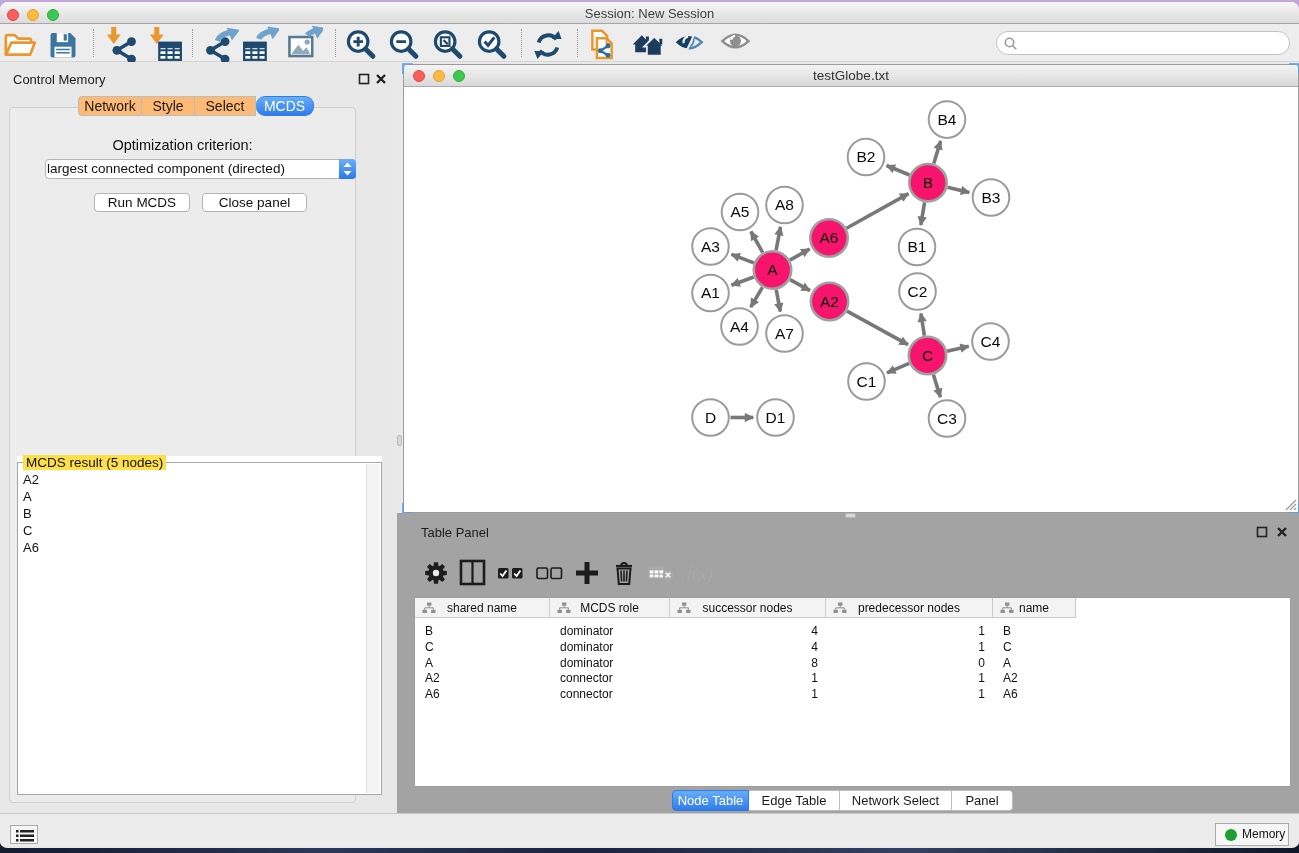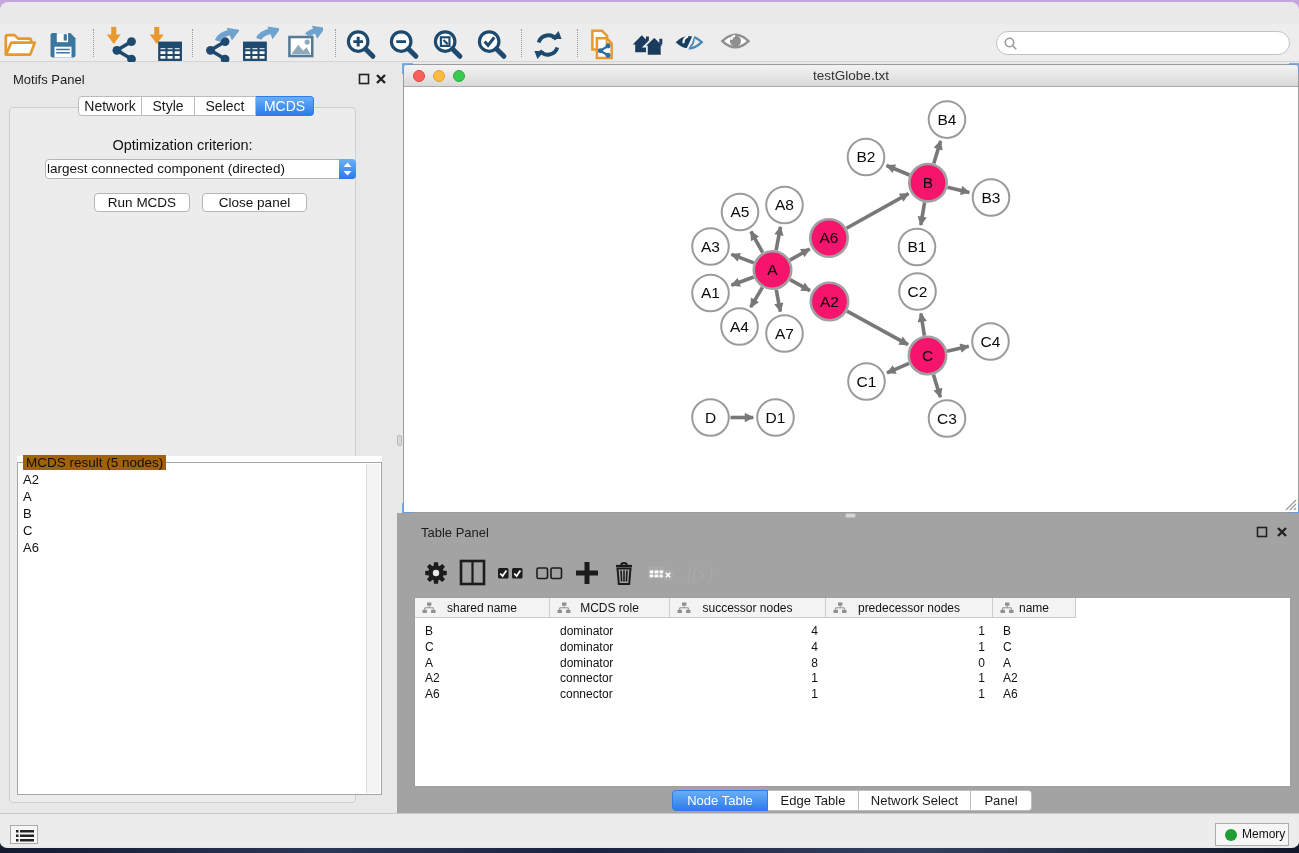--- a/index.html
+++ b/index.html
@@ -14,32 +14,32 @@
 .tl { position:absolute; border-radius:50%; width:12px; height:12px; }
 
 #toolbar { position:absolute; left:0; top:22px; width:1299px; height:38px; background:#ededed; border-bottom:1px solid #d6d6d6; }
 .tbsep { position:absolute; top:5px; height:28px; width:0; border-left:1px dotted #9b9b9b; }
 .ticon { position:absolute; top:4px; }
 #searchbox { position:absolute; left:996px; top:7px; width:294px; height:24px; background:#fff; border:1px solid #c2c2c2; border-radius:12px; }
 
 #cpanel { position:absolute; left:0; top:60px; width:397px; height:756px; background:#e8e8e8; }
 #cpanel .hdr { position:absolute; left:13px; top:10px; font-size:13px; color:#1d1d1d; }
 .tabrow { position:absolute; display:flex; z-index:5; }
-.tabrow .tab { height:20px; line-height:19px; font-size:14px; text-align:center; background:#ffffff; border:1px solid #bcbcbc; border-left:none; color:#1a1a1a; }
+.tabrow .tab { height:20px; line-height:19px; font-size:14px; text-align:center; background:#fdba74; border:1px solid #bcbcbc; border-left:none; color:#1a1a1a; }
 .tabrow .tab:first-child { border-left:1px solid #bcbcbc; border-radius:4px 0 0 4px; }
 .tabrow .tab:last-child { border-radius:0 4px 4px 0; }
-.tabrow .tab.sel { background:linear-gradient(#68aef7,#2e7cea); color:#fff; border-color:#2e7cea; }
+.tabrow .tab.sel { background:linear-gradient(#68aef7,#2e7cea); color:#fff; border-color:#2e7cea;border-radius:9px; }
 #cpbox { position:absolute; left:9px; top:45px; width:347px; height:696px; background:#ececec; border:1px solid #cfcfcf; border-radius:4px; }
 #optlabel { position:absolute; left:0; width:100%; top:29px; text-align:center; font-size:14.5px; color:#111; }
 #dropdown { position:absolute; left:35px; top:51px; width:311px; height:20px; background:#fff; border:1px solid #b5b5b5; border-radius:4px; font-size:13.5px; color:#111; line-height:18px; padding-left:1px; }
 #dropstep { position:absolute; right:-1px; top:-1px; width:17px; height:20px; border-radius:0 4px 4px 0; background:linear-gradient(#6cb0f8,#2a79ea); }
 .btn { position:absolute; height:19px; background:#fff; border:1px solid #b5b5b5; border-radius:4px; font-size:13.5px; color:#111; text-align:center; line-height:17px; }
 #fieldset { position:absolute; left:7px; top:348px; width:365px; height:339px; background:#fff; }
 #fieldset .bord { position:absolute; left:0; top:6px; right:0; bottom:0; border:1px solid #a6a6a6; }
-#fieldset .legend { position:absolute; left:6px; top:-1px; background:#a16207; padding:0 3px; font-size:13.5px; color:#111; }
+#fieldset .legend { position:absolute; left:6px; top:-1px; background:#fde047; padding:0 3px; font-size:13.5px; color:#111; }
 #fieldset ul { position:absolute; left:6px; top:14.5px; list-style:none; font-size:13px; color:#111; line-height:17px; }
 #fieldset .sbar { position:absolute; right:2px; top:8px; bottom:2px; width:14px; background:#f4f4f4; border-left:1px solid #dcdcdc; }
 
 #netwin { position:absolute; left:403px; top:62px; width:896px; height:449px; background:#fff; border:1px solid #9b9b9b; border-radius:4px 4px 0 0; }
 #nettitle { position:absolute; left:0; top:0; width:100%; height:22px; background:linear-gradient(#f4f4f4,#d9d9d9); border-bottom:1px solid #ababab; border-radius:4px 4px 0 0; }
 #nettitle .title { position:absolute; left:0; right:0; top:3px; text-align:center; font-size:13.5px; color:#333; }
 
 #tpanel { position:absolute; left:397px; top:511px; width:902px; height:305px; background:#a3a3a3; }
 #tpanel .hdr { position:absolute; left:24px; top:12px; font-size:13px; color:#1d1d1d; }
 #ttable { position:absolute; left:17px; top:84px; width:877px; height:190px; background:#fff; border:1px solid #9e9e9e; }
@@ -52,20 +52,26 @@
 .btabs .tab.sel { background:linear-gradient(#68aef7,#2e7cea); color:#fff; border-color:#2e7cea; }
 
 #statusbar { position:absolute; left:0; top:811px; width:1299px; height:33px; background:#ececec; border-top:1px solid #c9c9c9; }
 #memb { position:absolute; left:1215px; top:9px; width:74px; height:23px; background:#f6f6f6; border:1px solid #ababab; font-size:12px; color:#111; line-height:21px; padding-left:26px; }
 #listbtn { position:absolute; left:10px; top:11px; width:28px; height:19px; background:#f6f6f6; border:1px solid #ababab; }
 </style>
 </head>
 <body>
 <div id="topstrip"></div>
 <div id="win">
+  <div id="titlebar">
+    <div class="tl" style="left:7px;top:7px;background:#f9605a;border:0.5px solid #e2463f;"></div>
+    <div class="tl" style="left:27px;top:7px;background:#fcbb3f;border:0.5px solid #e0a133;"></div>
+    <div class="tl" style="left:47px;top:7px;background:#3bc94f;border:0.5px solid #2dae3e;"></div>
+    <div class="title">Session: New Session</div>
+  </div>
   <div id="toolbar">
 <div class="tbsep" style="left:93px;"></div>
       <div class="tbsep" style="left:192px;"></div>
       <div class="tbsep" style="left:335px;"></div>
       <div class="tbsep" style="left:521px;"></div>
       <div class="tbsep" style="left:577px;"></div>
 <svg class="ticon" style="left:3px;top:4px;" width="34" height="34" viewBox="0 0 30 30">
         <path d="M2.5,23.5 V8 Q2.5,6.3 4.2,6.3 H10.3 L13.4,9.4 H23 Q24.8,9.4 24.8,11.2 V13" fill="#fff" stroke="#e8982f" stroke-width="2.4" stroke-linejoin="round"></path>
         <path d="M7.3,13 H28 L24,23.5 H2.6 z" fill="#fff" stroke="#e8982f" stroke-width="2.4" stroke-linejoin="round"></path>
       </svg>
@@ -212,21 +218,21 @@
       </svg>
 
     <div id="searchbox">
         <svg width="16" height="16" viewBox="0 0 16 16" style="position:absolute;left:6px;top:4px;">
           <circle cx="6.5" cy="6.5" r="4.2" fill="none" stroke="#9b9b9b" stroke-width="1.6"></circle>
           <line x1="9.8" y1="9.8" x2="13.2" y2="13.2" stroke="#9b9b9b" stroke-width="1.6"></line>
         </svg>
       </div>
   </div>
   <div id="cpanel">
-    <div class="hdr">Motifs Panel</div>
+    <div class="hdr">Control Memory</div>
     <svg style="position:absolute;left:358px;top:11px;" width="30" height="12" viewBox="0 0 30 12">
         <rect x="1.5" y="1.5" width="9" height="9" fill="none" stroke="#222" stroke-width="1.6"></rect>
         <path d="M19,2 L27,10 M27,2 L19,10" stroke="#222" stroke-width="2.4"></path>
       </svg>
     <div class="tabrow" style="left:78px; top:34px;">
       <div class="tab" style="width:64px;">Network</div>
       <div class="tab" style="width:53px;">Style</div>
       <div class="tab" style="width:61px;">Select</div>
       <div class="tab sel" style="width:58px;">MCDS</div>
     </div>
@@ -478,21 +484,21 @@
 <div class="trow" style="left:255px;top:72.4px;width:148px;text-align:right;">1</div>
 <div class="trow" style="left:411px;top:72.4px;width:159px;text-align:right;">1</div>
 <div class="trow" style="left:588px;top:72.4px;width:70px;">A2</div>
 <div class="trow" style="left:10px;top:88.2px;width:110px;">A6</div>
 <div class="trow" style="left:145px;top:88.2px;width:110px;">connector</div>
 <div class="trow" style="left:255px;top:88.2px;width:148px;text-align:right;">1</div>
 <div class="trow" style="left:411px;top:88.2px;width:159px;text-align:right;">1</div>
 <div class="trow" style="left:588px;top:88.2px;width:70px;">A6</div>
     </div>
     <div class="btabs" style="left:275px; top:277px;">
-      <div class="tab sel" style="width:96px;">Node Table</div>
+      <div class="tab sel" style="width:77px;">Node Table</div>
       <div class="tab" style="width:91px;">Edge Table</div>
       <div class="tab" style="width:112px;">Network Select</div>
       <div class="tab" style="width:61px;">Panel</div>
     </div>
   </div>
   <div style="position:absolute;left:397px;top:433px;width:5px;height:11px;background:#d8d8d8;border:1px solid #b9b9b9;border-radius:2px;"></div>
 <div style="position:absolute;left:845px;top:511px;width:11px;height:5px;background:#d8d8d8;border:1px solid #b9b9b9;border-radius:2px;"></div>
 <div id="statusbar">
     <div id="listbtn">
         <svg width="26" height="17" viewBox="0 0 26 17" style="position:absolute;left:1px;top:1px;">

